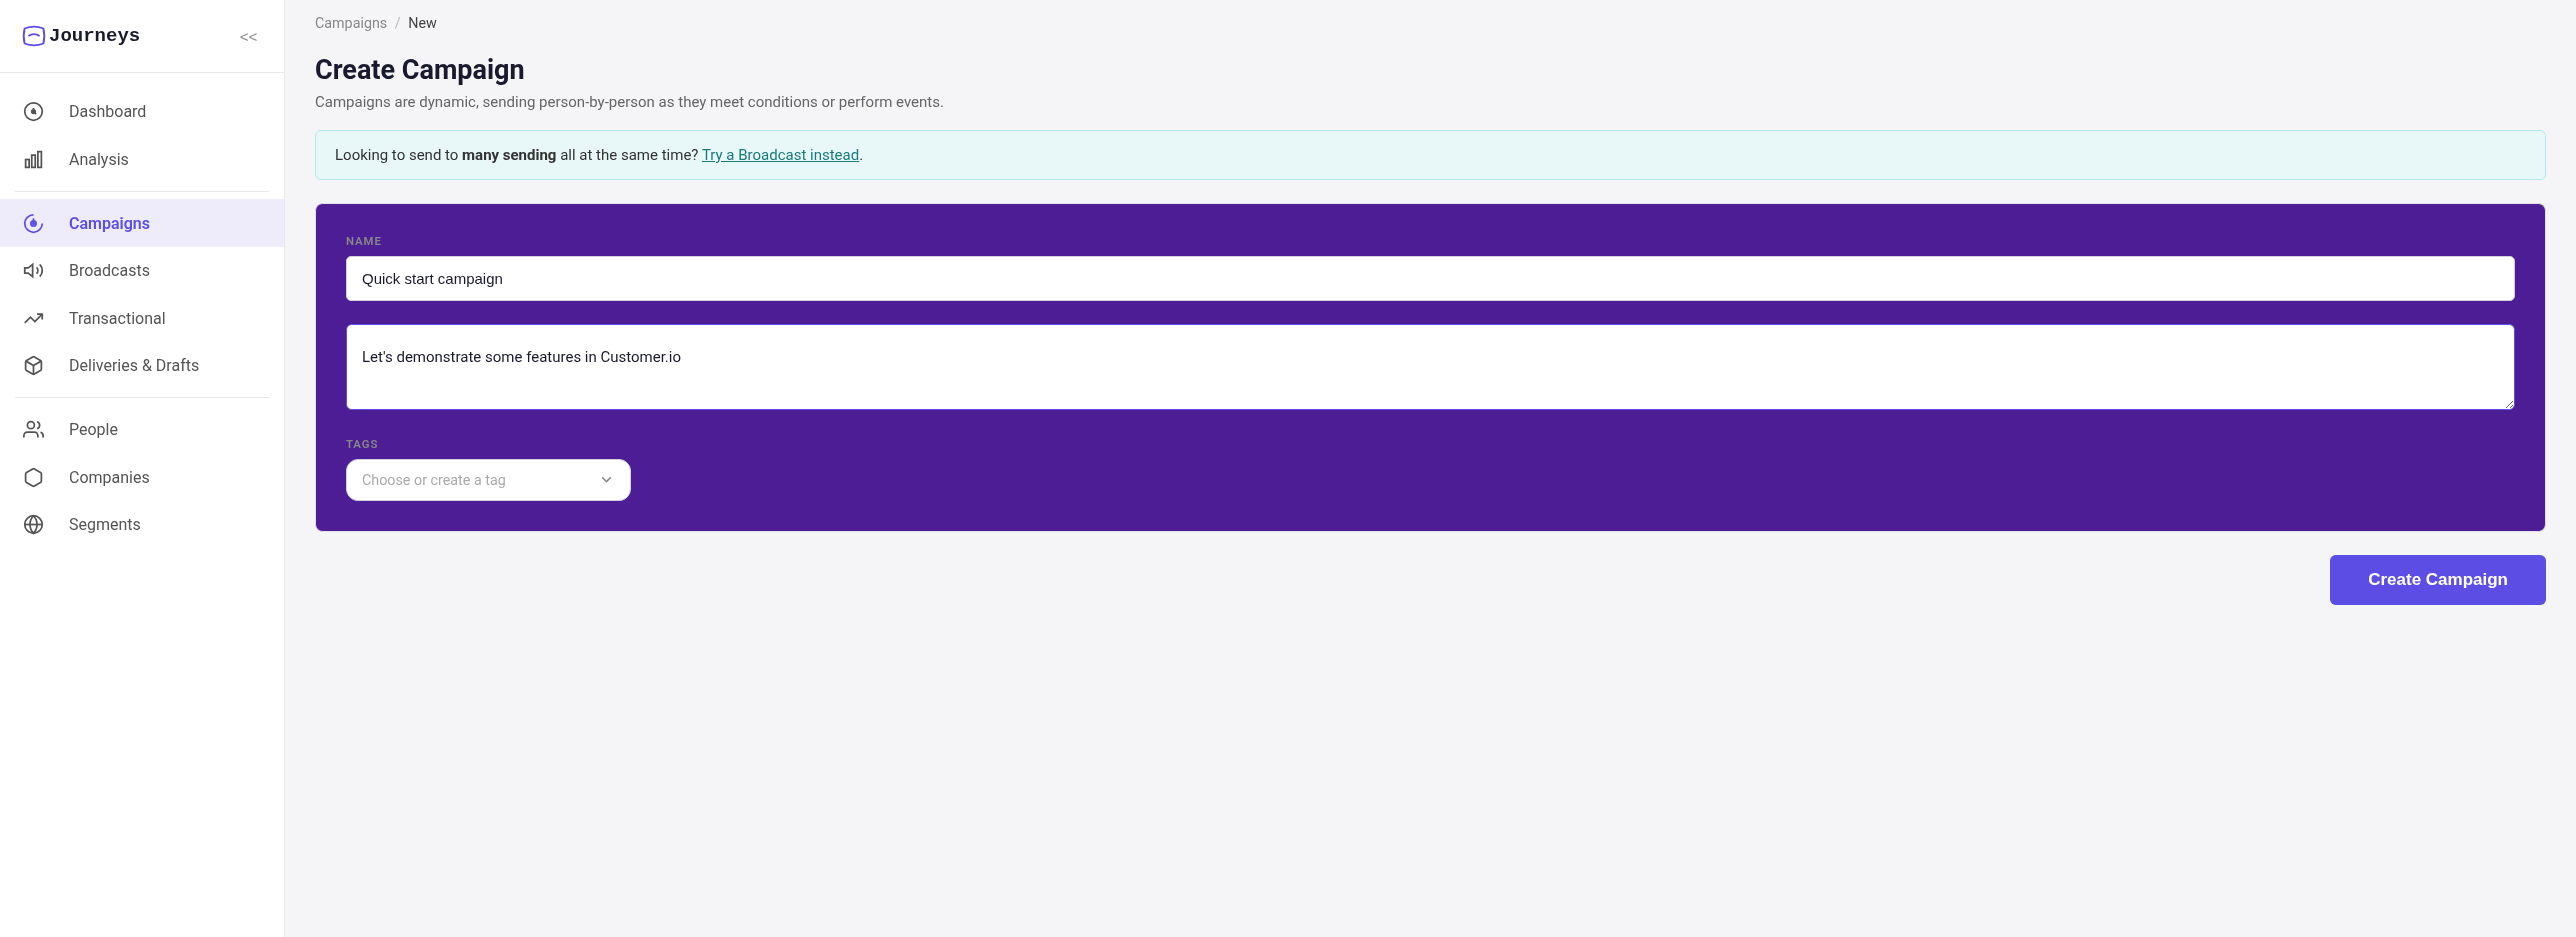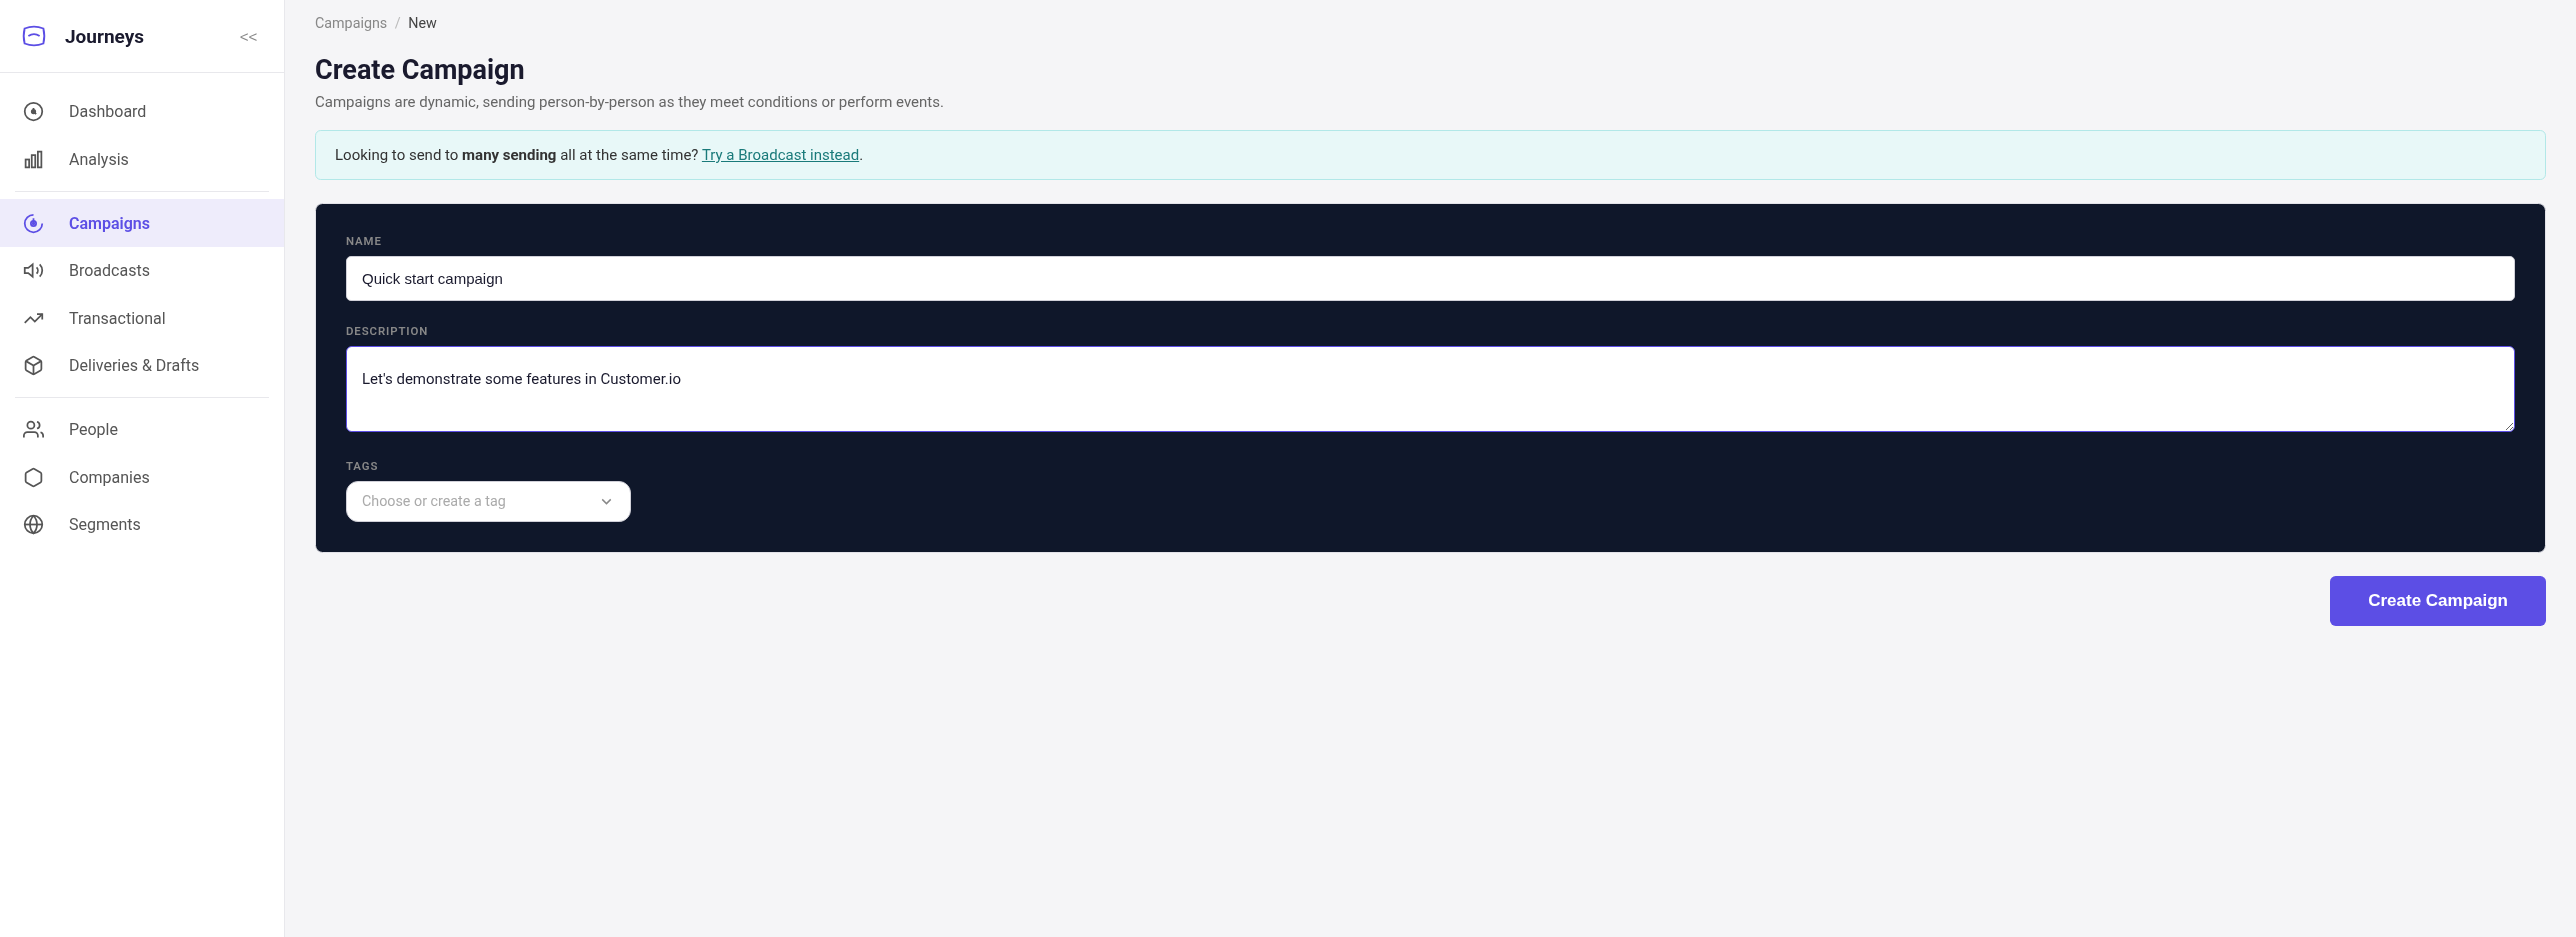--- a/index.html
+++ b/index.html
@@ -27,21 +27,22 @@
       display: flex;
       align-items: center;
       justify-content: space-between;
       padding: 21px 23px 21px 19px;
       border-bottom: 1px solid #e8e8ec;
     }
 
     .sidebar-logo {
       display: flex;
       align-items: center;
-      gap: 16px;
+      gap: 0;
+      font-family: Liberation Mono, monospace;
     }
 
     .logo-icon {
       width: 30px;
       height: 30px;
       color: #5c4ee5;
     }
 
     .sidebar-title {
       font-size: 19px;
@@ -159,21 +160,21 @@
       font-size: 15px;
       color: #333;
     }
 
     .info-banner a {
       color: #1a7a7a;
       text-decoration: underline;
     }
 
     .form-card {
-      background: #0f172a;
+      background: #4c1d95;
       border-radius: 7.6px;
       border: 1px solid #e2e2e8;
       padding: 30px 30px 30px 30px;
       margin-bottom: 23px;
     }
 
     .form-group {
       margin-bottom: 23px;
     }
 
@@ -387,21 +388,20 @@
     </div>
 
     <div class="form-card">
 
       <div class="form-group">
         <label class="form-label">NAME</label>
         <input class="form-input" type="text" value="Quick start campaign" style="">
       </div>
 
       <div class="form-group">
-        <label class="form-label">DESCRIPTION</label>
         <textarea class="form-textarea" style="">Let's demonstrate some features in Customer.io</textarea>
       </div>
 
       <div class="form-group">
         <label class="form-label">TAGS</label>
         <div class="form-select-wrapper">
           <div class="form-select-display">
             <span>Choose or create a tag</span>
             <svg class="chevron-down" viewBox="0 0 24 24" fill="none" stroke="currentColor" stroke-width="2">
               <polyline points="6 9 12 15 18 9"></polyline>

